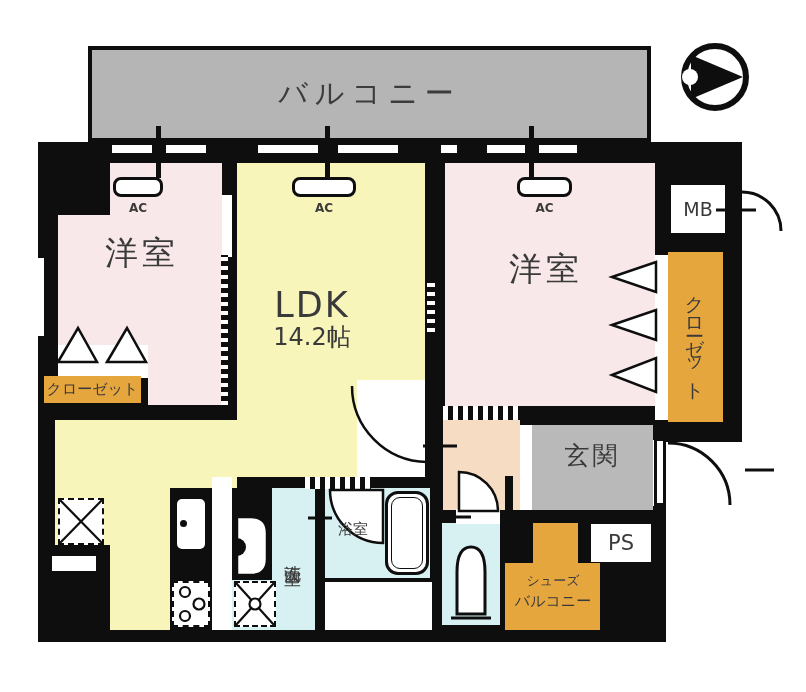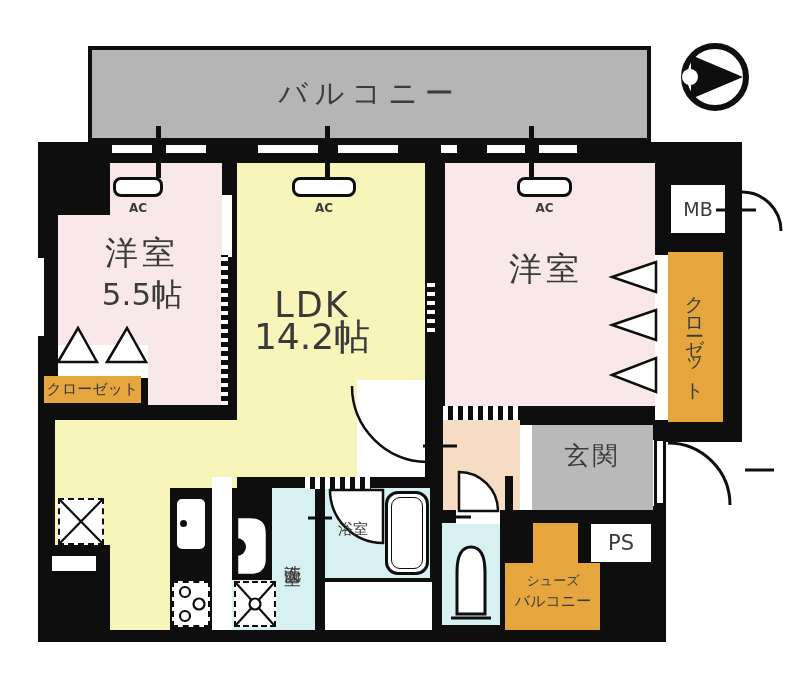--- a/index.html
+++ b/index.html
@@ -133,28 +133,25 @@
     <span style="font-size:12px;font-weight:bold;">AC</span>
   </div>
   <div class="abs" style="left:517px;top:177px;width:55px;height:20px;background:#fff;border:3px solid #0e0e0e;border-radius:8px;"></div>
   <div class="abs ctr" style="left:517px;top:201px;width:55px;height:14px;">
     <span style="font-size:12px;font-weight:bold;">AC</span>
   </div>
 
   <div class="abs ctr" style="left:62px;top:234px;width:160px;height:38px;">
     <span style="font-size:33px;letter-spacing:4px;">洋室</span>
   </div>
-  <div class="abs ctr" style="left:62px;top:277px;width:160px;height:36px;">
-    <span style="font-size:31px;">5.5帖</span>
-  </div>
   <div class="abs ctr" style="left:232px;top:277px;width:160px;height:38px;">
     <span style="font-size:35px;letter-spacing:2px;margin-top:17px;">LDK</span>
   </div>
   <div class="abs ctr" style="left:232px;top:319px;width:160px;height:36px;">
-    <span style="font-size:36px;">14.2帖</span>
+    <span style="font-size:24px;">14.2帖</span>
   </div>
   <div class="abs ctr" style="left:466px;top:250px;width:160px;height:38px;">
     <span style="font-size:33px;letter-spacing:4px;">洋室</span>
   </div>
   <div class="abs ctr" style="left:326px;top:520px;width:54px;height:18px;z-index:8;">
     <span style="font-size:15px;">浴室</span>
   </div>
 
   <svg width="806" height="692" viewBox="0 0 806 692">
 

